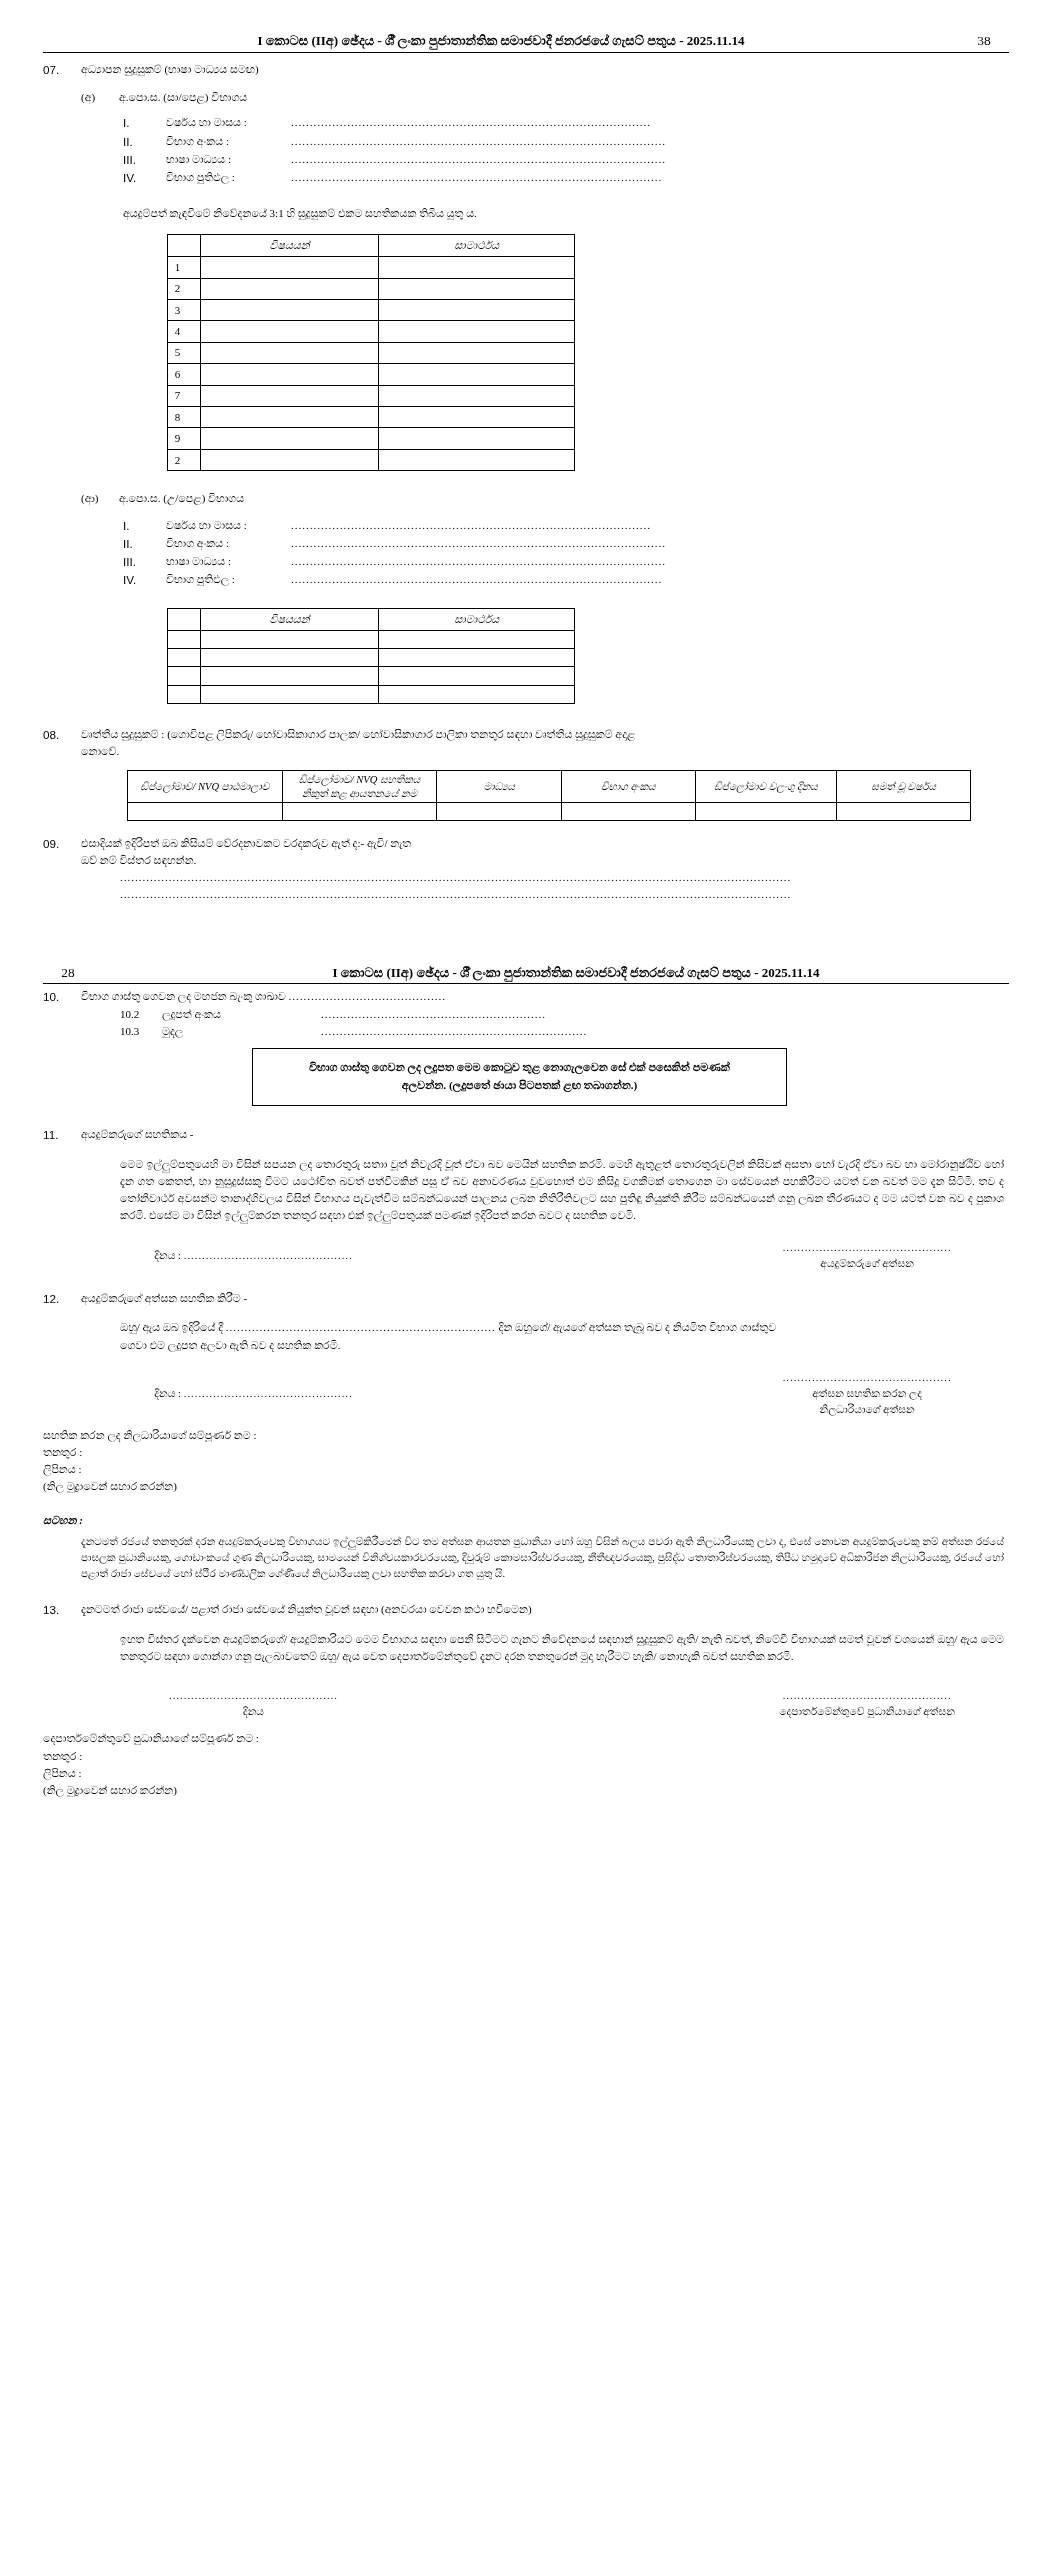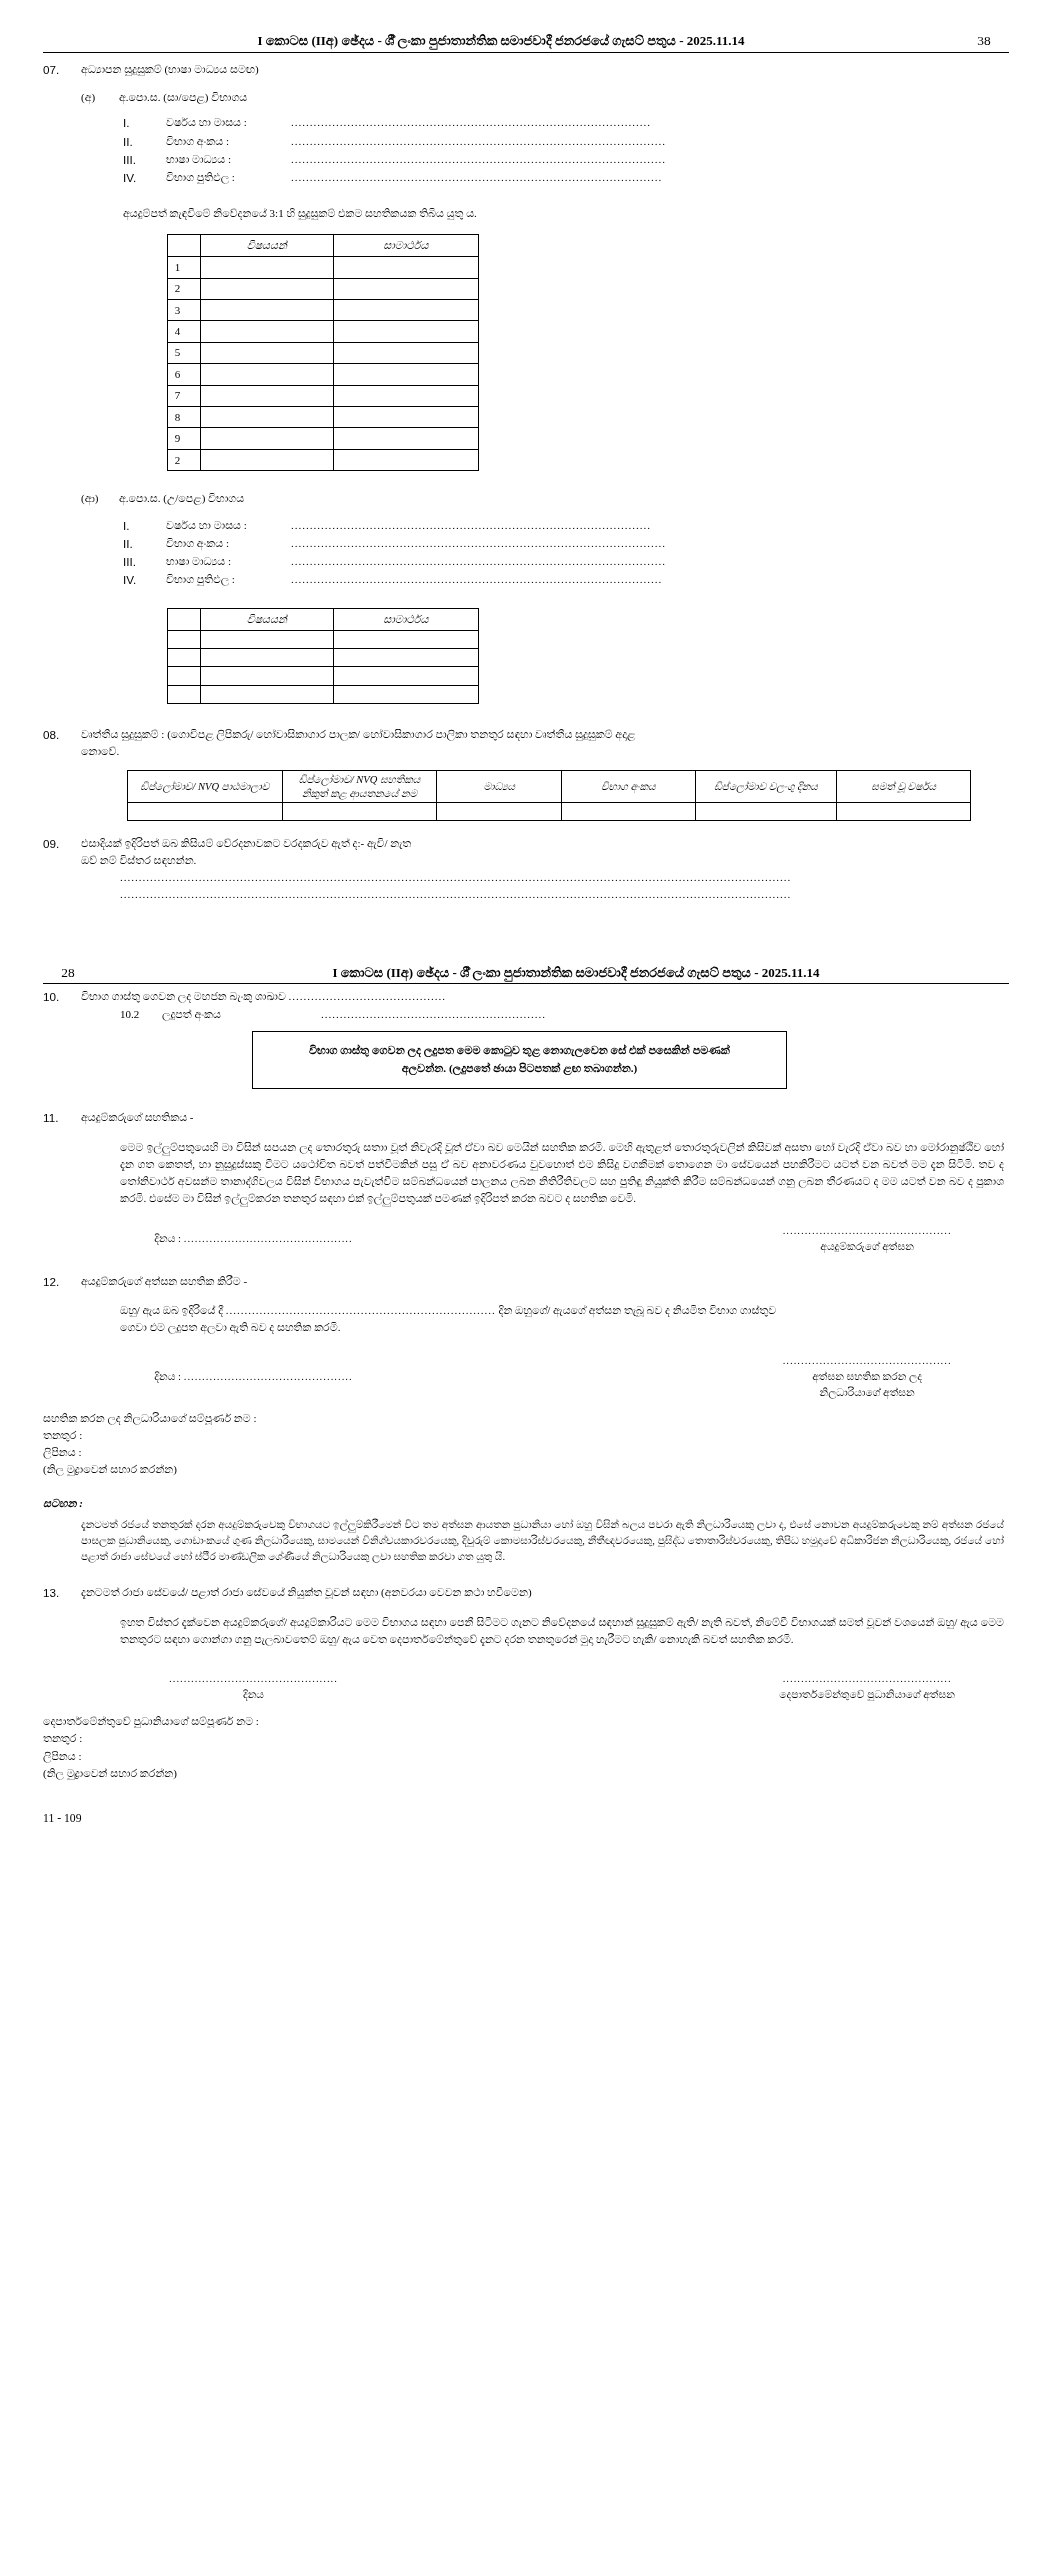--- a/index.html
+++ b/index.html
@@ -60,21 +60,21 @@
     border:0.8px solid #000;
     padding:1.7px 5px;
     height:18.4px;
     font-weight:normal;
   }
   table.grid th {
     text-align:center;
     font-style:italic;
     height:22px;
   }
-  .tbl-subject { margin-left:124px; width:312px; }
+  .tbl-subject { margin-left:124px; width:408px; }
   .tbl-subject td.idx { width:33px; text-align:left; padding-left:6.7px; }
   .tbl-subject th.c1 { width:33px; }
 
   .tbl-nvq { margin-left:84px; width:844px; }
   .tbl-nvq th { vertical-align:middle; font-size:10.5px; line-height:1.3; }
   .tbl-nvq td { height:28px; }
 
   
   .note-box {
     margin:8.4px 0 0 209px;
@@ -347,20 +347,25 @@
         <span class="dots">..........................................</span>
       </div>
     </div>
 
     <div style="padding-left:77px">
       <div class="row">
         <div style="width:42px;flex:none">10.2</div>
         <div style="width:159px;flex:none">ලදුපත් අංකය</div>
         <div class="txt dots">............................................................</div>
       </div>
+      <div class="row">
+        <div style="width:42px;flex:none">10.3</div>
+        <div style="width:159px;flex:none">මුදල</div>
+        <div class="txt dots">.......................................................................</div>
+      </div>
     </div>
 
     <div class="note-box">
       <div>විභාග ගාස්තු ගෙවන ලද ලදුපත මෙම කොටුව තුළ නොගැලවෙන සේ එක් පසෙකින් පමණක්</div>
       <div>අලවන්න. (ලදුපතේ ඡායා පිටපතක් ළඟ තබාගන්න.)</div>
     </div>
 
     <div style="height:20px"></div>
 
     <div class="row">
@@ -445,17 +450,16 @@
       </div>
     </div>
 
     <div style="height:11.7px"></div>
     <div>දෙපාර්තමේන්තුවේ පුධානියාගේ සම්පූර්ණ නම :</div>
     <div>තනතුර :</div>
     <div>ලිපිනය :</div>
     <div>(නිල මුද්‍රාවෙන් සහාර කරන්න)</div>
 
     <div style="height:28px"></div>
-    <div style="font-size:11.7px">11 - 109</div>
   </div>
 
 </div>
 
 
 </body></html>

